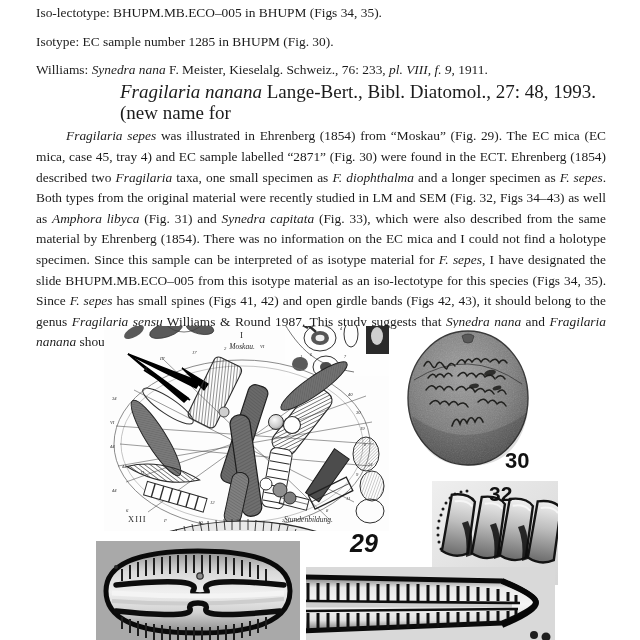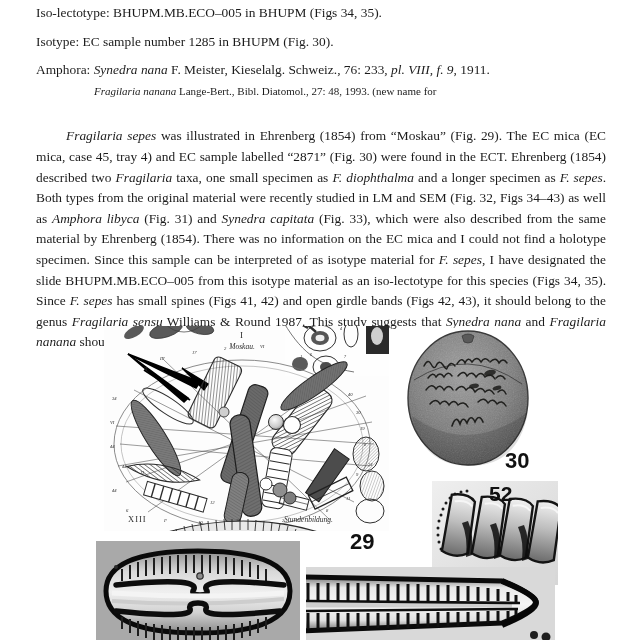--- a/index.html
+++ b/index.html
@@ -32,22 +32,22 @@
     line-height: 21.5px;
     margin: 0 0 0 0;
     white-space: normal;
   }
   .entry-1 { padding-top: 2px; }
   .entry-2 { padding-top: 7px; }
   .entry-3 { padding-top: 7px; }
 
   .hang {
     display: block;
-    margin-left: 58px;
-    font-size: 11px;
+    margin-left: 84px;
+    font-size: 19px;
     line-height: 21.5px;
   }
 
   .body-para {
     position: absolute;
     left: 36px;
     top: 113px;
     width: 570px;
     font-size: 13.4px;
     line-height: 20.6px;
@@ -79,23 +79,24 @@
     overflow: hidden;
   }
   .fig29 svg { display: block; }
 
   .fig29-num {
     position: absolute;
     left: 350px;
     top: 207px;
     font-family: "Liberation Sans", sans-serif;
     font-weight: bold;
-    font-size: 22px;
+    font-size: 25px;
     color: #111;
     letter-spacing: 0px;
+    font-style: italic;
   }
 
   
   .fig30 {
     position: absolute;
     left: 404px;
     top: 6px;
     width: 134px;
     height: 142px;
   }
@@ -159,21 +160,21 @@
 
 <div class="page">
 
   <div class="textblock">
 
     <p class="entry entry-1">Iso-lectotype: BHUPM.MB.ECO–005 in BHUPM (Figs 34, 35).</p>
 
     <p class="entry entry-2">Isotype: EC sample number 1285 in BHUPM (Fig. 30).</p>
 
     <p class="entry entry-3">
-      <span>Amphora:</span>
+      <span>Williams:</span>
       <i>Synedra nana</i><span> F. Meister, Kieselalg. Schweiz., 76: 233, </span><i>pl. VIII, f. 9</i><span>, 1911.</span>
       <span class="hang"><i>Fragilaria nanana</i><span> Lange-Bert., Bibl. Diatomol., 27: 48, 1993. (new name for</span></span>
     </p>
   </div>
 
   <p class="body-para"><i>Fragilaria sepes</i><span> was illustrated in Ehrenberg (1854) from “Moskau” (Fig. 29). The EC mica (EC mica, case 45, tray 4) and EC sample labelled “2871” (Fig. 30) were found in the ECT. Ehrenberg (1854) described two </span><i>Fragilaria</i><span> taxa, one small specimen as </span><i>F. diophthalma</i><span> and a longer specimen as </span><i>F. sepes</i><span>. Both types from the original material were recently studied in LM and SEM (Fig. 32, Figs 34–43) as well as </span><i>Amphora libyca</i><span> (Fig. 31) and </span><i>Synedra capitata</i><span> (Fig. 33), which were also described from the same material by Ehrenberg (1854). There was no information on the EC mica and I could not find a holotype specimen. Since this sample can be interpreted of as isotype material for </span><i>F. sepes</i><span>, I have designated the slide BHUPM.MB.ECO–005 from this isotype material as an iso-lectotype for this species (Figs 34, 35). Since </span><i>F. sepes</i><span> has small spines (Figs 41, 42) and open girdle bands (Figs 42, 43), it should belong to the genus </span><i>Fragilaria sensu</i><span> Williams &amp; Round 1987. This study suggests that </span><i>Synedra nana</i><span> and </span><i>Fragilaria nanana</i><span> should be both considered synonyms of </span><i>F. sepes</i><span>.</span></p>
 
   <div class="figures">
 
     <div class="fig29">
@@ -519,21 +520,21 @@
 
         <g fill="#0d0d0d" opacity="0.85">
           <path d="M36 40 q6 14 4 34 l-6 2 q2 -20 -4 -34 Z"></path>
           <path d="M64 42 q6 14 4 34 l-6 2 q2 -20 -4 -34 Z"></path>
           <path d="M92 44 q6 14 4 34 l-6 2 q2 -20 -4 -34 Z"></path>
         </g>
 
         <rect x="8" y="88" width="58" height="6" fill="#000"></rect>
       </svg>
     </div>
-    <div class="fig32-num noselect">52</div>
+    <div class="fig32-num noselect">32</div>
 
     <div class="fig31">
       <svg width="204" height="99" viewBox="0 0 204 99" xmlns="http://www.w3.org/2000/svg">
         <defs>
           <linearGradient id="valveBody" x1="0" y1="0" x2="0" y2="1">
             <stop offset="0%" stop-color="#8f8f8f"></stop>
             <stop offset="25%" stop-color="#d8d8d8"></stop>
             <stop offset="50%" stop-color="#efefef"></stop>
             <stop offset="75%" stop-color="#d2d2d2"></stop>
             <stop offset="100%" stop-color="#8a8a8a"></stop>

